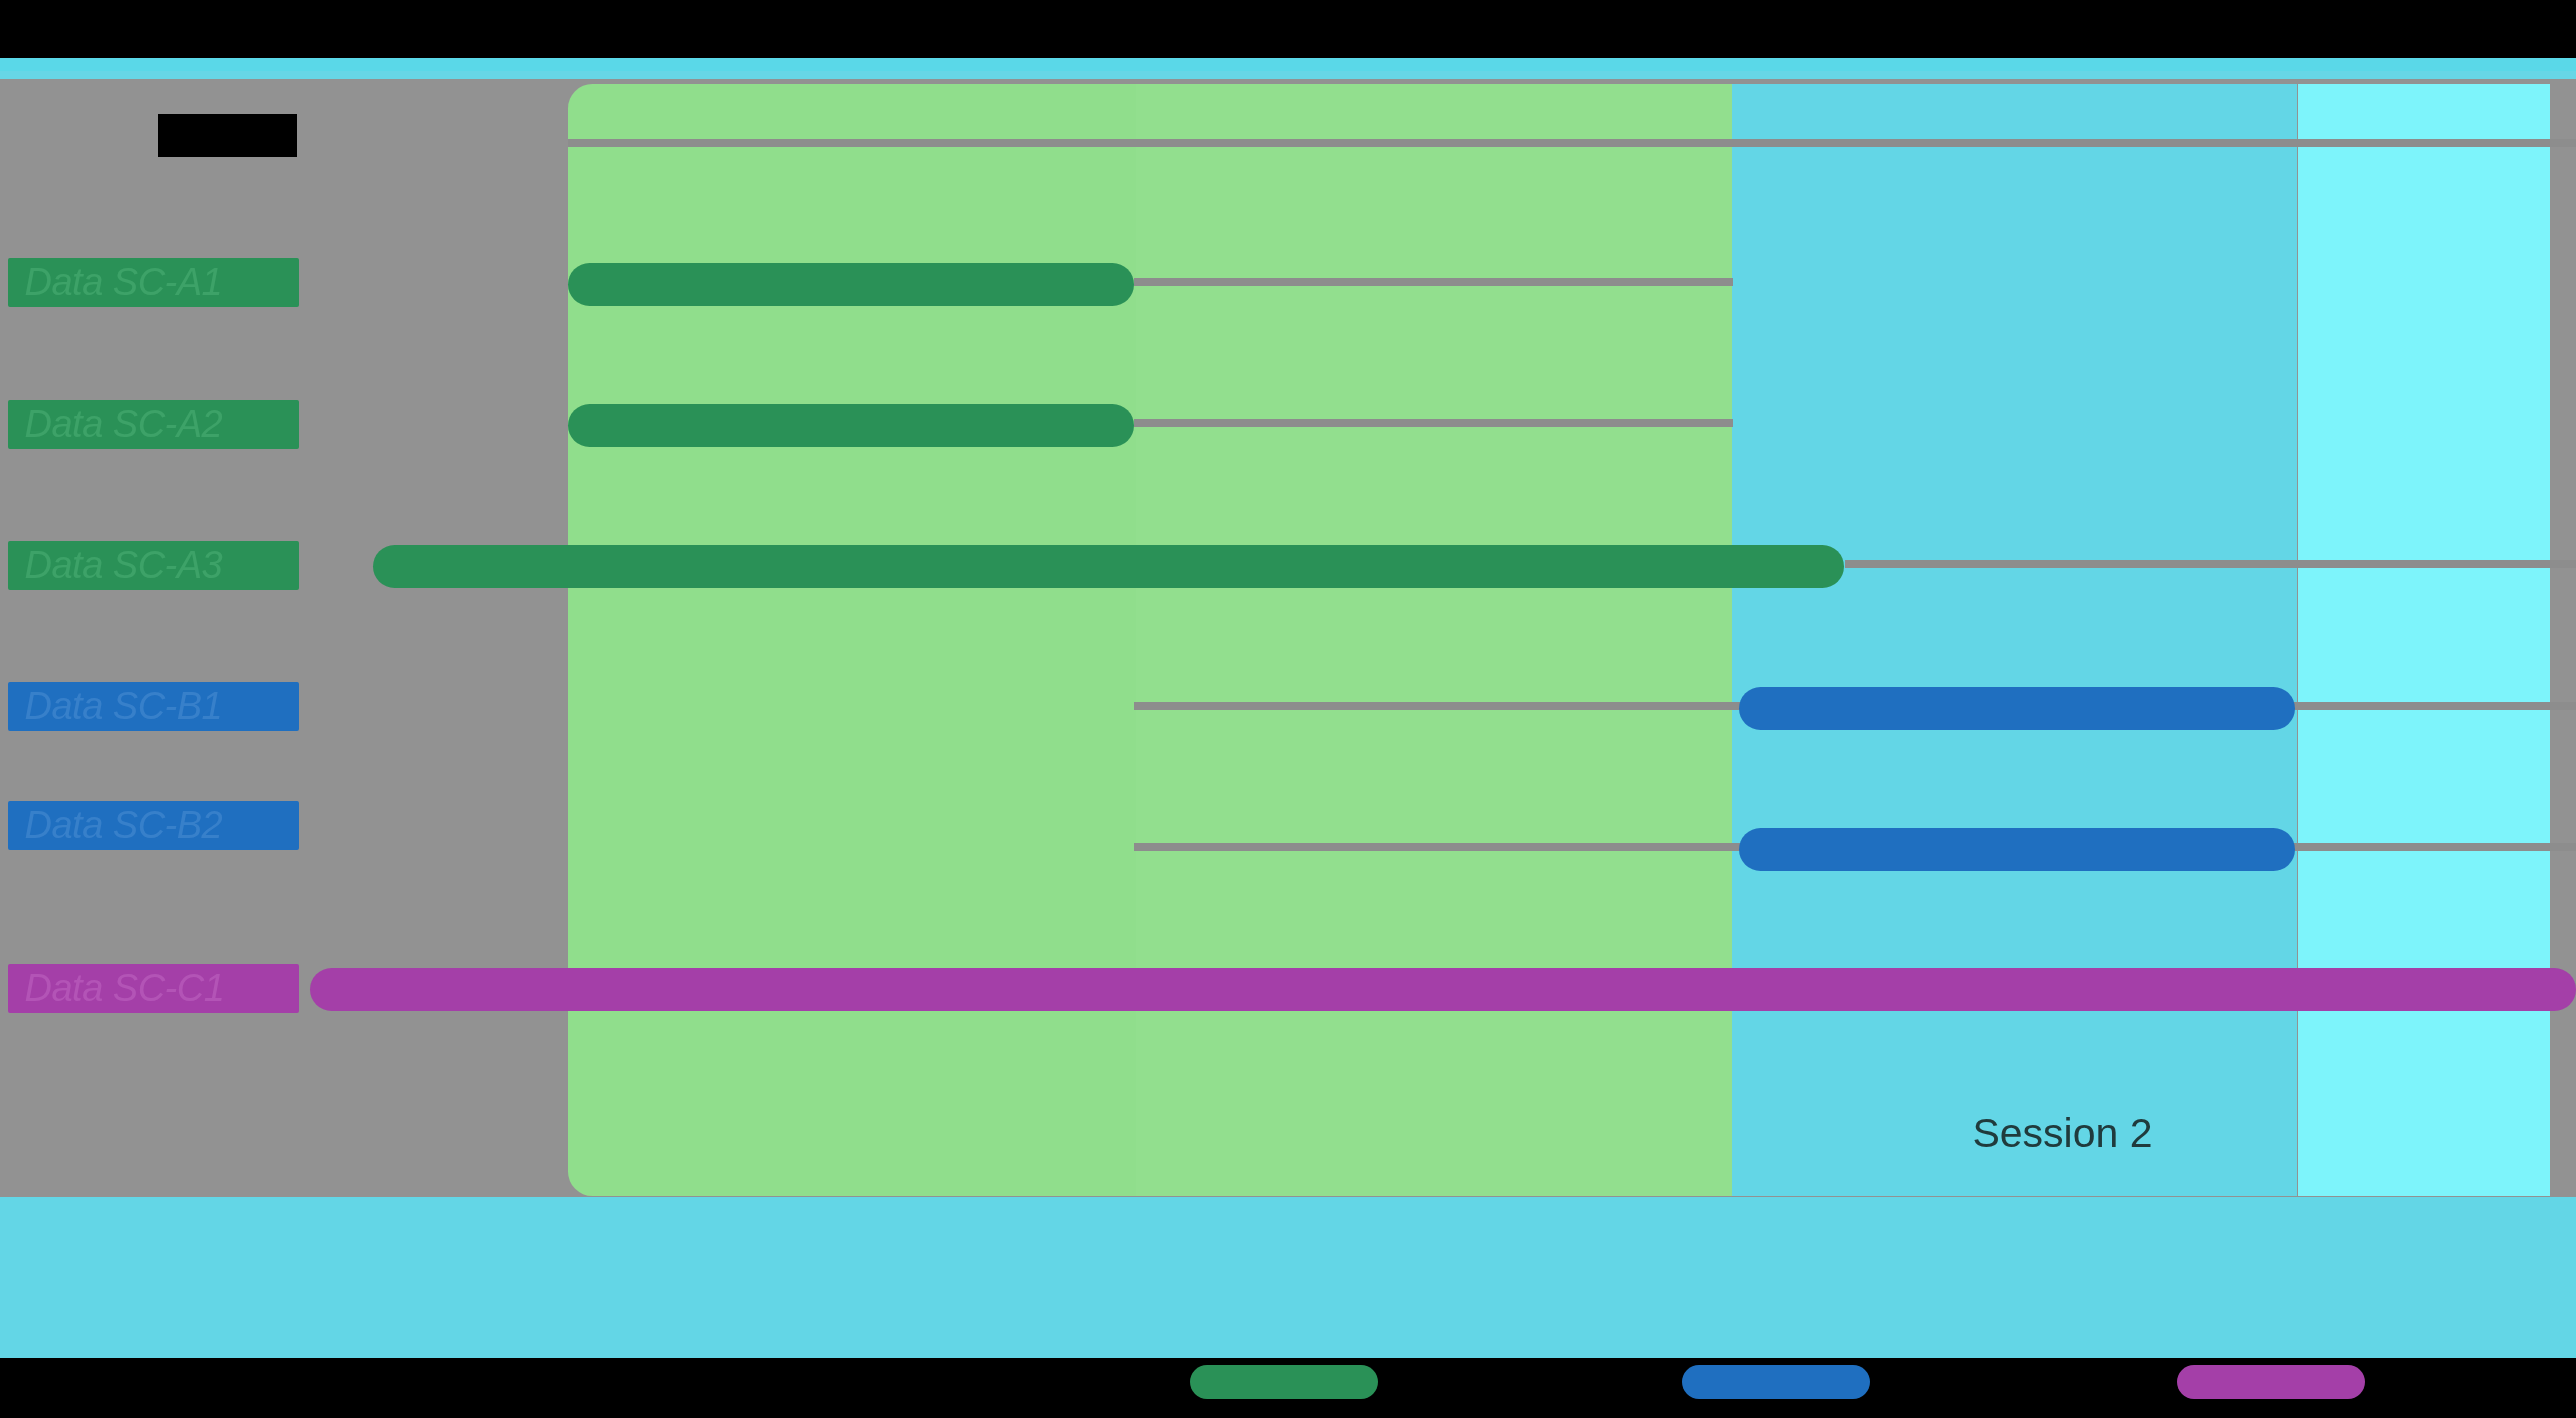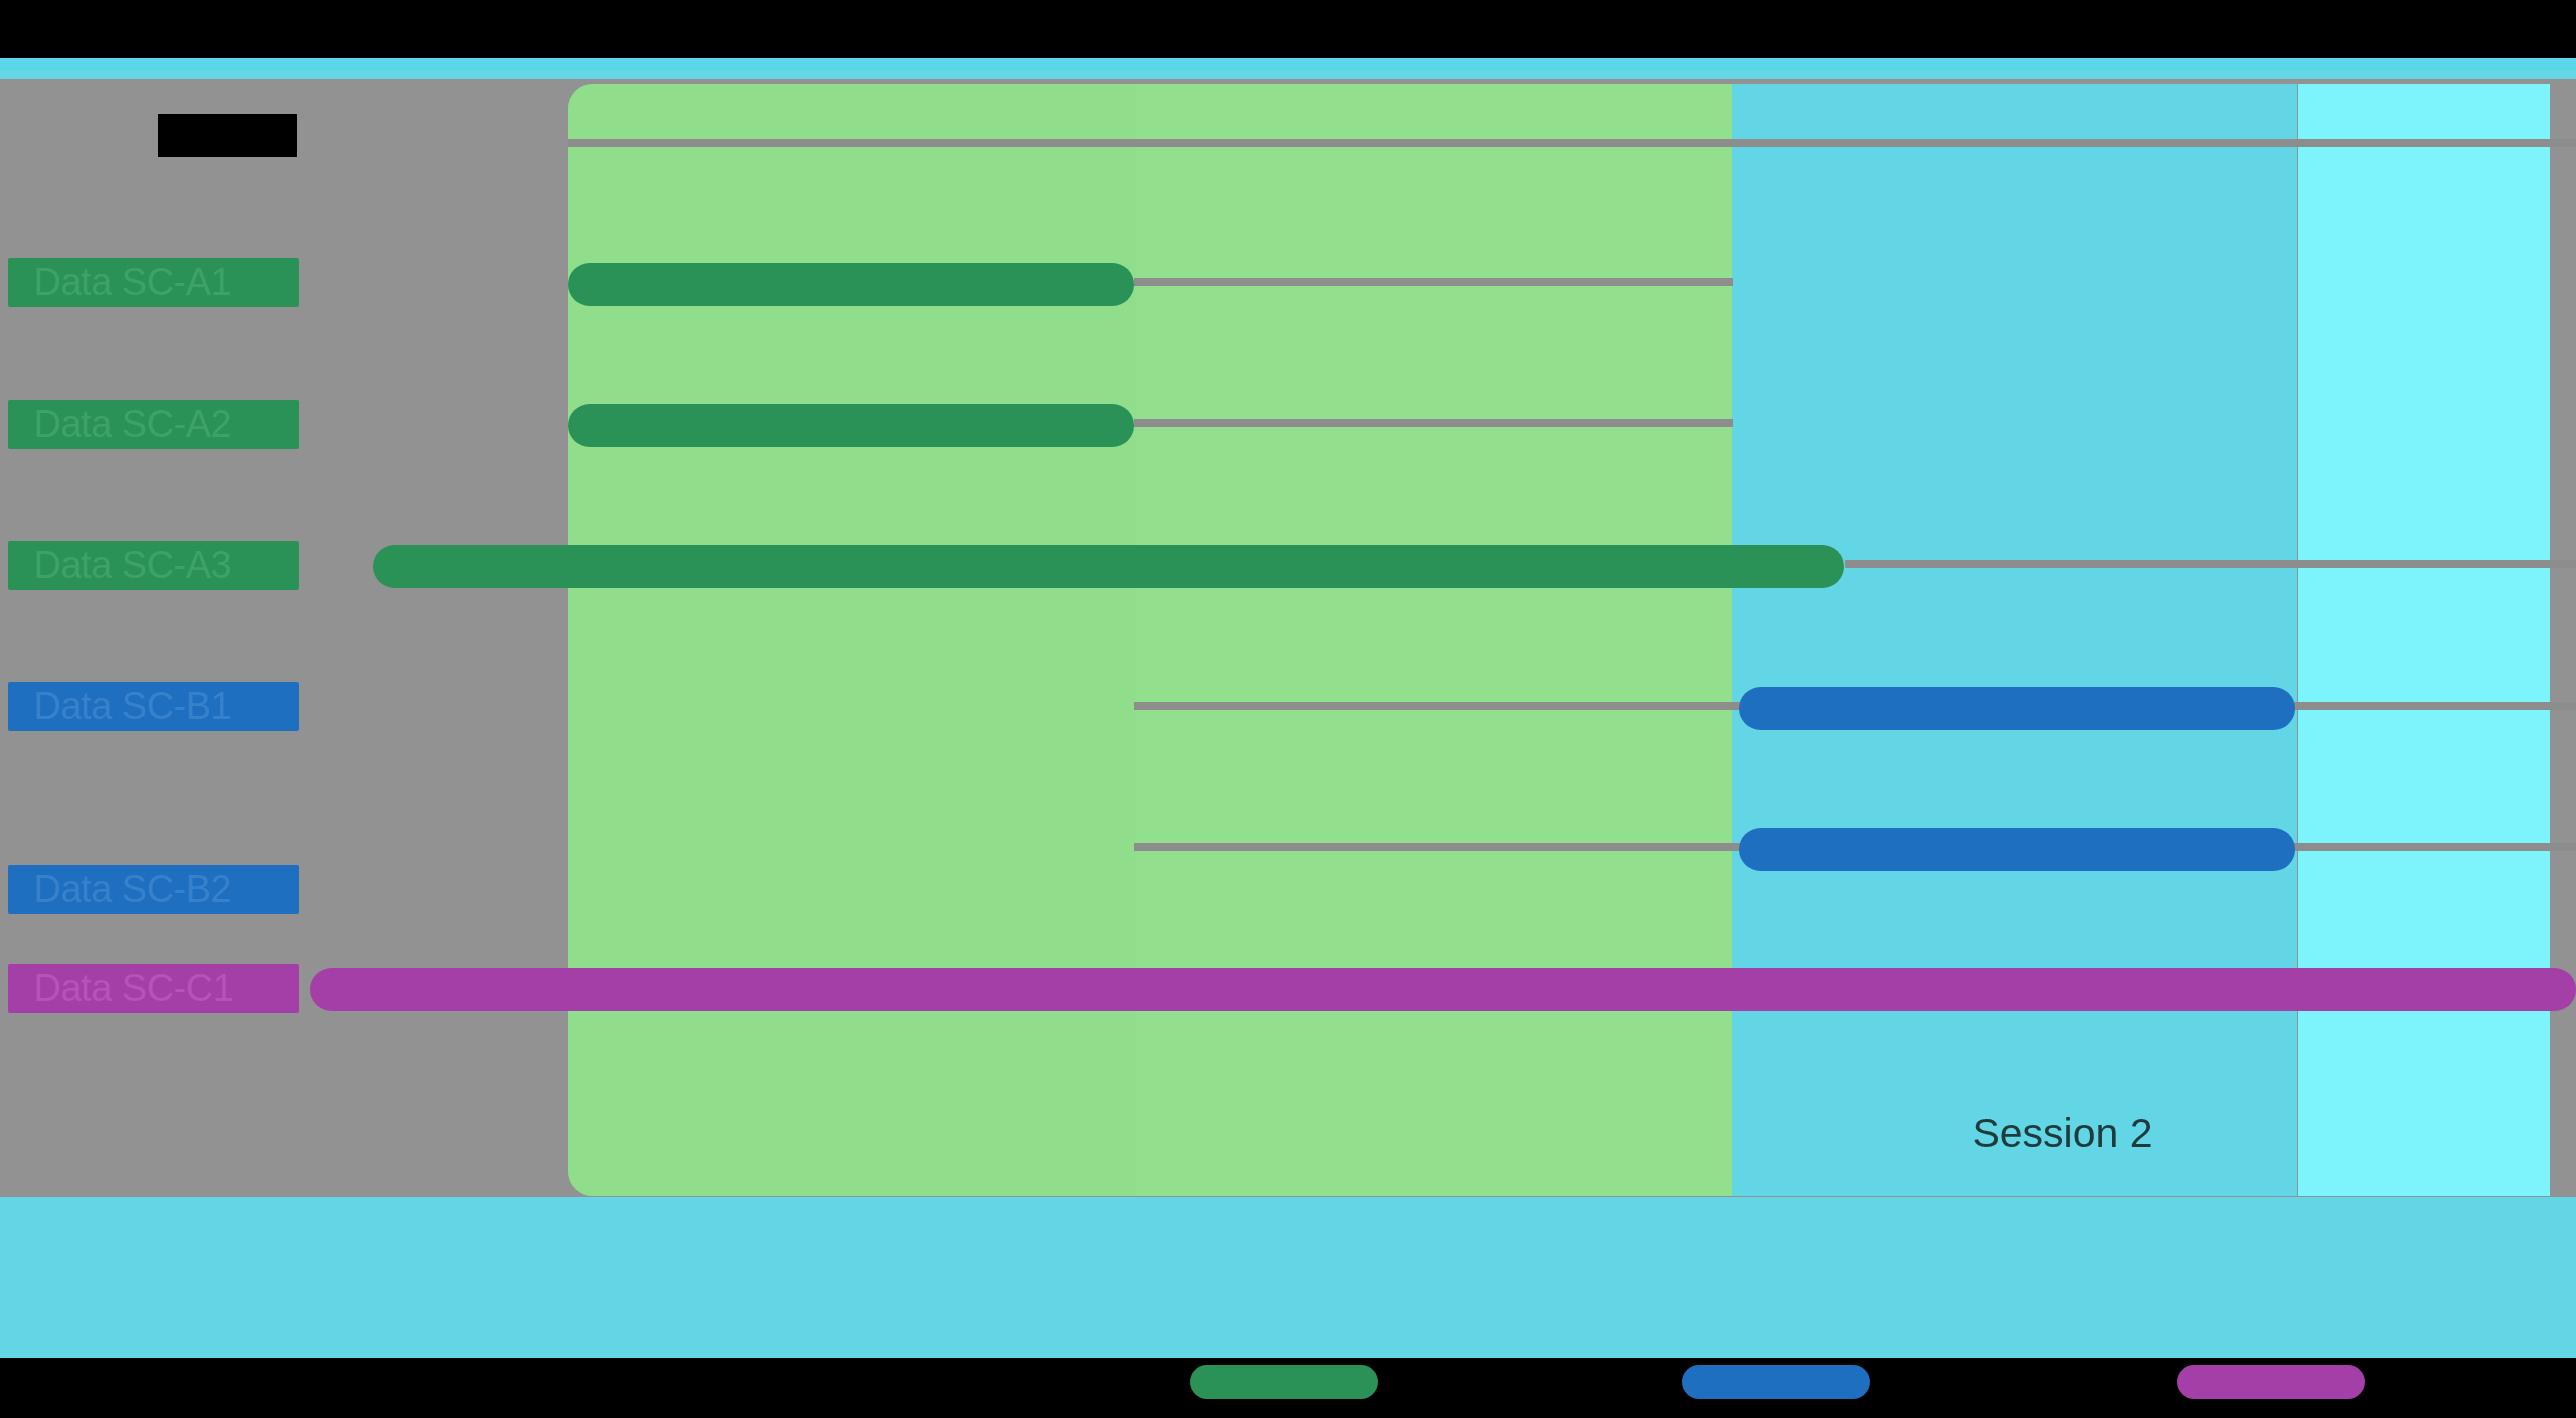--- a/index.html
+++ b/index.html
@@ -92,23 +92,24 @@
     overflow: hidden;
   }
   .label-chip .chip-text {
     display: block;
     width: 100%;
     height: 100%;
     font-size: 38px;
     line-height: 49px;
     white-space: nowrap;
     color: rgba(255,255,255,0.10);
-    padding-left: 26px;
+    padding-left: 17px;
     box-sizing: border-box;
     letter-spacing: -0.5px;
+    font-style: italic;
   }
   .chip-green  { background: #2a9157; }
   .chip-green  .chip-text { color: rgba(160,255,190,0.16); }
   .chip-blue   { background: #1f6fc0; }
   .chip-blue   .chip-text { color: rgba(180,215,255,0.17); }
   .chip-purple { background: #a43fa8; }
   .chip-purple .chip-text { color: rgba(255,190,255,0.17); }
 
   
   .title-redaction {
@@ -212,21 +213,21 @@
   </div>
   <div class="label-chip chip-green" style="top:400px;">
     <span class="chip-text">Data SC-A2</span>
   </div>
   <div class="label-chip chip-green" style="top:541px;">
     <span class="chip-text">Data SC-A3</span>
   </div>
   <div class="label-chip chip-blue" style="top:682px;">
     <span class="chip-text">Data SC-B1</span>
   </div>
-  <div class="label-chip chip-blue" style="top:865px;">
+  <div class="label-chip chip-blue" style="top:801px;">
     <span class="chip-text">Data SC-B2</span>
   </div>
   <div class="label-chip chip-purple" style="top:964px;">
     <span class="chip-text">Data SC-C1</span>
   </div>
 
   <div class="session-caption" style="left:1732px;width:661px;">
     <span>Session 2</span>
   </div>
 

